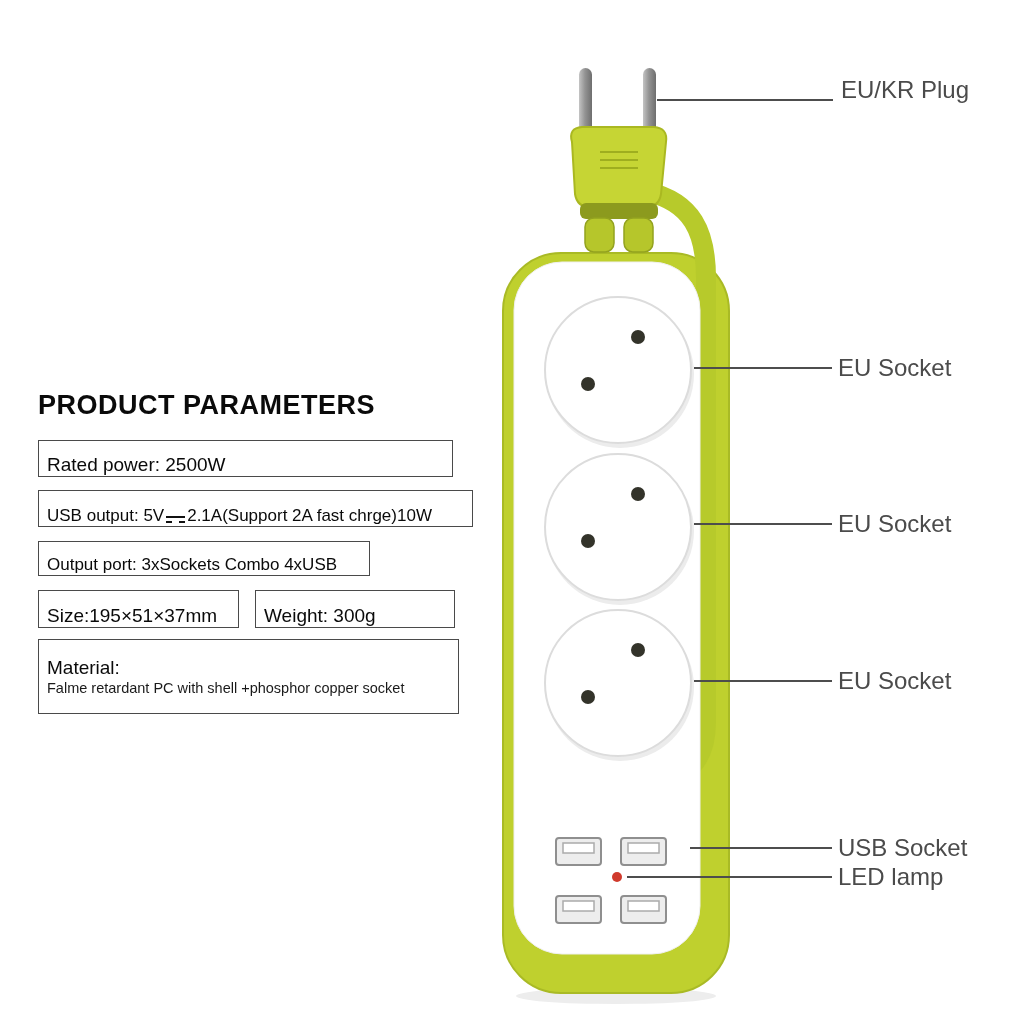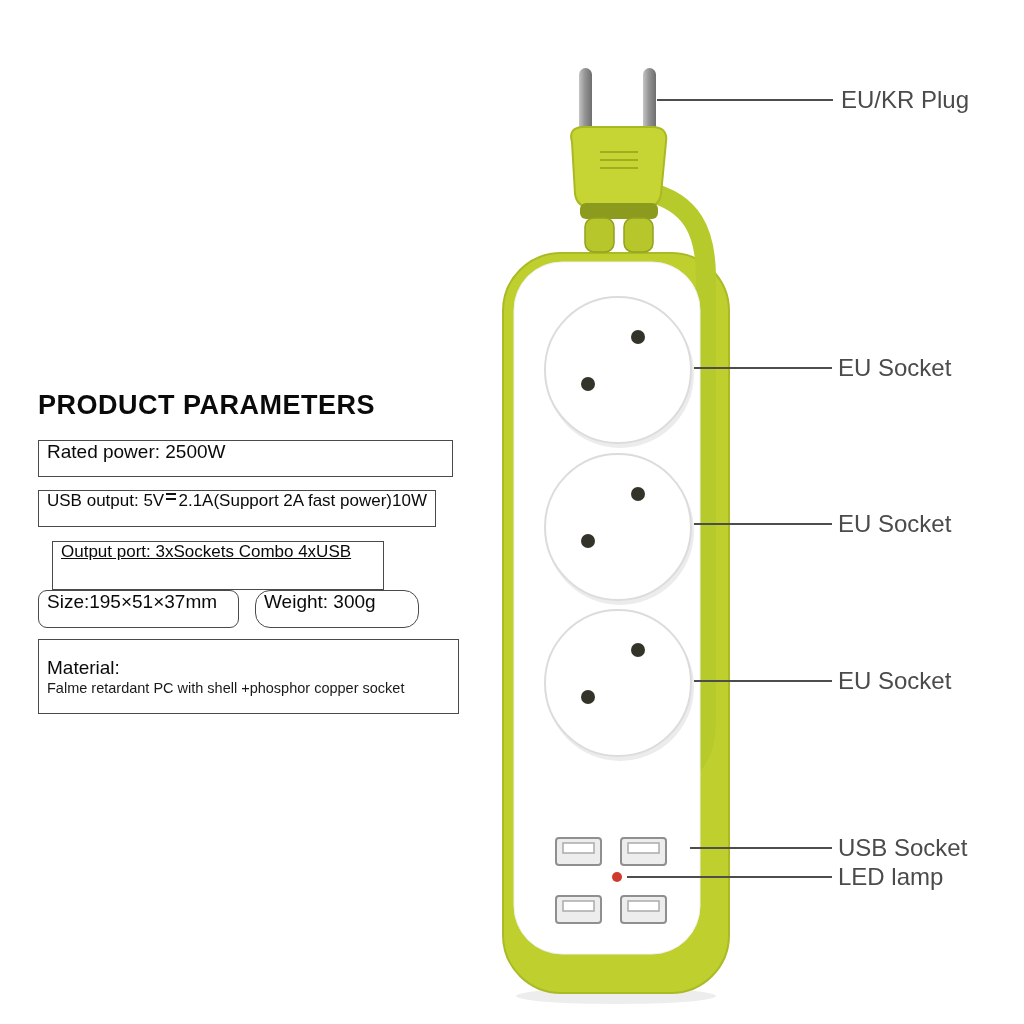--- a/index.html
+++ b/index.html
@@ -8,29 +8,29 @@
     font-family:"Liberation Sans", sans-serif;color:#111;
   }
   .art{position:absolute;left:0;top:0;}
   
   .params-title{
     position:absolute;left:38px;top:390px;width:421px;text-align:left;
     font-size:27px;font-weight:bold;letter-spacing:.5px;color:#0a0a0a;
   }
   .spec-box{
     position:absolute;border:1px solid #4a4a4a;background:#fff;
-    display:flex;align-items:flex-start;padding:0 8px;box-sizing:border-box;
+    display:flex;align-items:flex-end;padding:0 8px;box-sizing:border-box;
     font-size:19px;color:#0a0a0a;white-space:nowrap;
   }
   .spec-box.small{font-size:17px;}
   .box-rated{left:38px;top:440px;width:415px;height:37px;}
-  .box-usb{left:38px;top:490px;width:398px;height:37px;}
-  .box-output{left:52px;top:541px;width:332px;height:49px;text-decoration:underline;}
-  .box-size{left:38px;top:590px;width:201px;height:38px;border-radius:9px;}
-  .box-weight{left:255px;top:590px;width:164px;height:38px;border-radius:15px;}
+  .box-usb{left:38px;top:490px;width:435px;height:37px;}
+  .box-output{left:38px;top:541px;width:332px;height:35px;}
+  .box-size{left:38px;top:590px;width:201px;height:38px;}
+  .box-weight{left:255px;top:590px;width:200px;height:38px;}
   .box-material{left:38px;top:639px;width:421px;height:75px;flex-direction:column;align-items:flex-start;justify-content:center;}
   .box-material .mat-title{font-size:19px;line-height:23px;}
   .box-material .mat-desc{font-size:14.5px;line-height:18px;color:#1a1a1a;text-align:center;}
   .dc-symbol{display:inline-block;width:19px;height:12px;position:relative;margin:0 2px;}
   .dc-symbol::before{content:"";position:absolute;left:0;right:0;top:2px;border-top:2px solid #111;}
   .dc-symbol::after{content:"";position:absolute;left:0;right:0;top:7px;border-top:2px dashed #111;}
   
   .callout-line{position:absolute;border-top:2px solid #4d4d4d;height:0;}
   .callout-label{
     position:absolute;font-size:24px;color:#4b4b4b;white-space:nowrap;
@@ -126,21 +126,21 @@
 
   <div class="params-title">PRODUCT PARAMETERS</div>
 
   <div class="spec-box box-rated">
     <span>Rated power: 2500W</span>
   </div>
 
   <div class="spec-box small box-usb">
     <span>USB output: 5V</span>
     <span class="dc-symbol"></span>
-    <span>2.1A(Support 2A fast power)10W</span>
+    <span>2.1A(Support 2A fast chrge)10W</span>
   </div>
 
   <div class="spec-box small box-output">
     <span>Output port: 3xSockets Combo 4xUSB</span>
   </div>
 
   <div class="spec-box box-size">
     <span>Size:195×51×37mm</span>
   </div>
 
@@ -153,20 +153,20 @@
     <span class="mat-desc">Falme retardant PC with shell +phosphor copper socket</span>
   </div>
 
   <div class="callout-line" style="left:657px;top:99px;width:176px;"></div>
   <div class="callout-line" style="left:694px;top:367px;width:138px;"></div>
   <div class="callout-line" style="left:694px;top:523px;width:138px;"></div>
   <div class="callout-line" style="left:694px;top:680px;width:138px;"></div>
   <div class="callout-line" style="left:690px;top:847px;width:142px;"></div>
   <div class="callout-line" style="left:627px;top:876px;width:205px;"></div>
 
-  <div class="callout-label" style="left:841px;top:86px;">EU/KR Plug</div>
+  <div class="callout-label" style="left:841px;top:76px;">EU/KR Plug</div>
   <div class="callout-label" style="left:838px;top:354px;">EU Socket</div>
   <div class="callout-label" style="left:838px;top:510px;">EU Socket</div>
   <div class="callout-label" style="left:838px;top:667px;">EU Socket</div>
   <div class="callout-label" style="left:838px;top:834px;text-align:center;">USB Socket</div>
   <div class="callout-label" style="left:838px;top:863px;text-align:center;">LED lamp</div>
 
 </div>
 
 </body></html>

